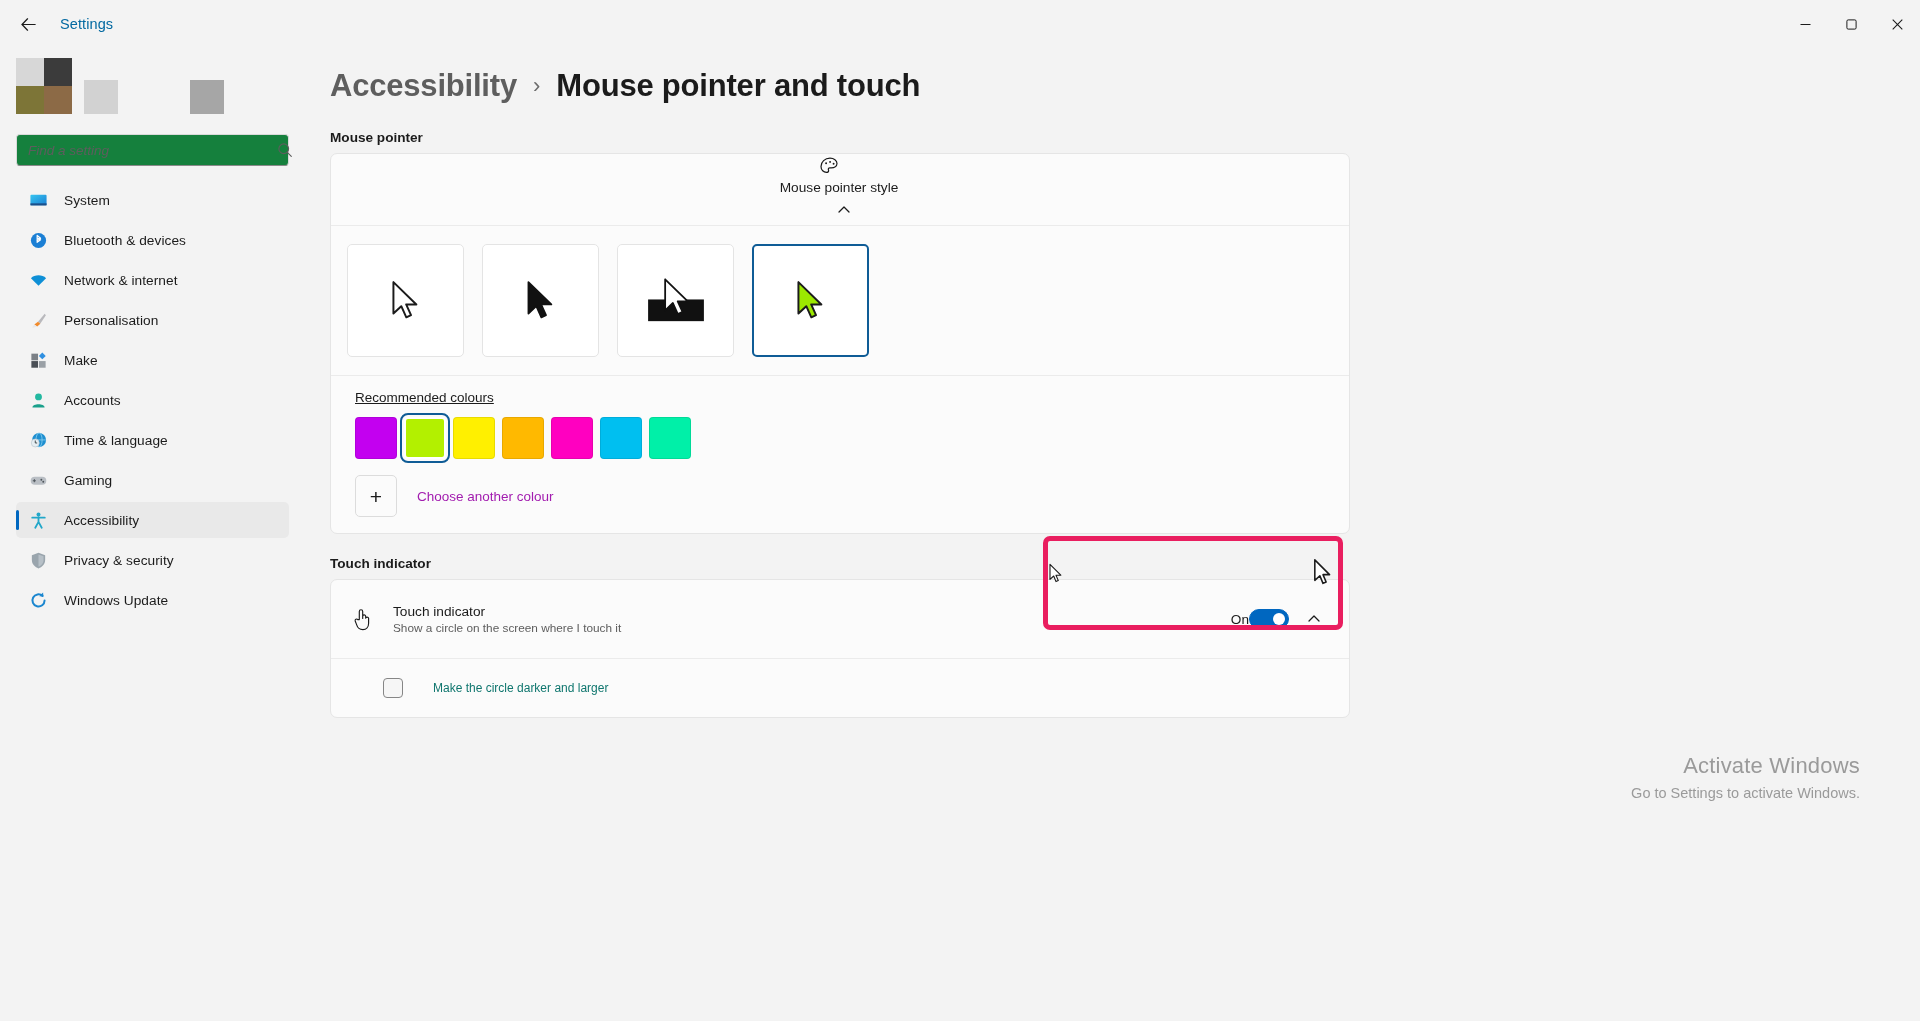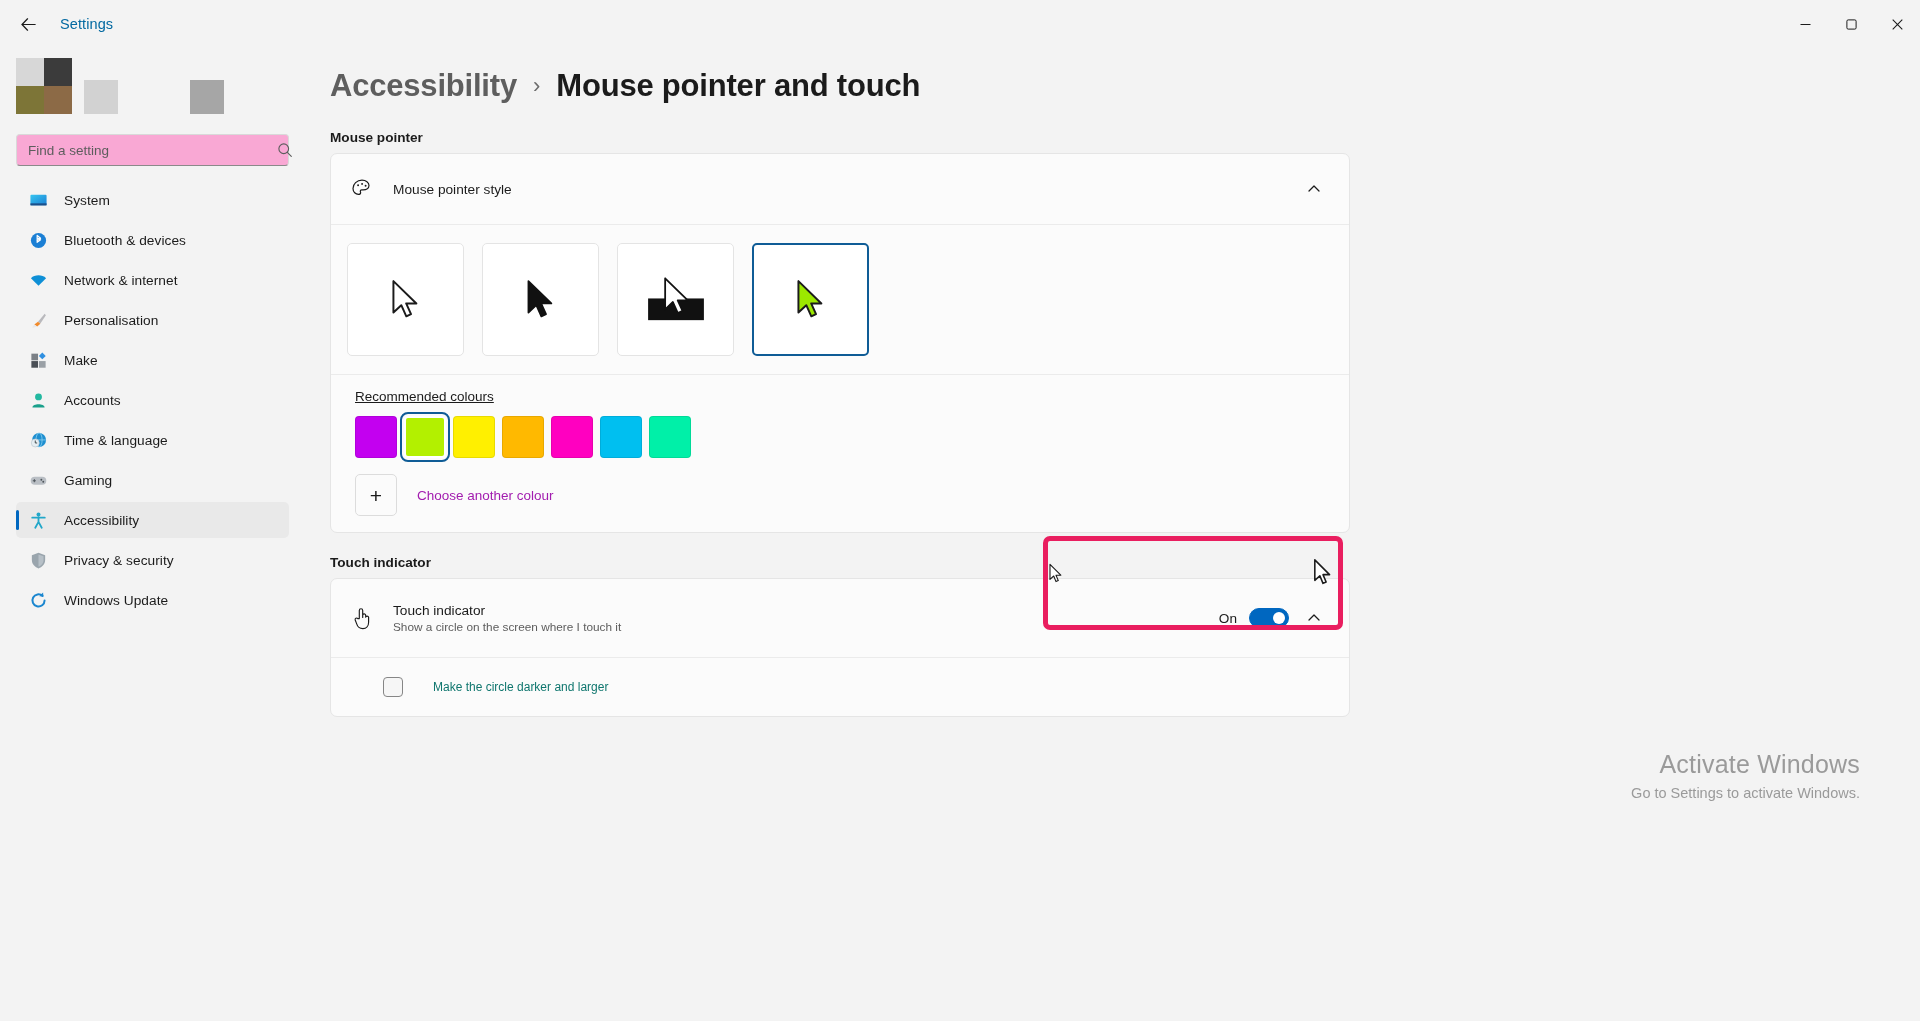--- a/index.html
+++ b/index.html
@@ -45,25 +45,26 @@
     display: grid; grid-template-columns: 1fr 1fr; grid-template-rows: 1fr 1fr;
     overflow: hidden; flex: none;
   }
   .avatar i { display: block; }
   .acct-blocks { display: flex; align-items: flex-end; height: 56px; }
   .acct-b1 { width: 34px; height: 34px; background: #d2d2d2; margin-left: 12px; }
   .acct-b2 { width: 34px; height: 34px; background: #a6a6a6; margin-left: 72px; }
 
   .search-wrap { margin-top: 12px; position: relative; }
   .search-box {
-    width: 273px; height: 32px; background: #f9a8d4;
+    width: 273px; height: 32px; background: #15803d;
     border: 1px solid #d9d9d9; border-bottom: 1px solid #8a8a8a;
     border-radius: 4px; padding: 0 34px 0 11px;
     font-size: 13.5px; color: #1b1b1b; font-family: "Liberation Sans", sans-serif;
     outline: none;
+    font-style: italic;
   }
   .search-box::placeholder { color: #5d5d5d; }
   .search-icon {
     position: absolute; right: 10px; top: 7px; width: 18px; height: 18px;
     pointer-events: none;
   }
 
   .nav { margin-top: 16px; }
   .nav-item {
     position: relative; display: flex; align-items: center;
@@ -100,21 +101,21 @@
     font-size: 13.6px; color: #1b1b1b; font-weight: 600;
     margin: 14px 0 8px 10px;
   }
   .card {
     width: 1020px; margin-left: 10px; background: #fbfbfb;
     border: 1px solid #e5e5e5; border-radius: 7px; overflow: hidden;
   }
   .card-row {
     display: flex; align-items: center; min-height: 70px; padding: 0 20px 0 18px;
   }
-  .card-row.expandable { cursor: pointer; }
+  .card-row.expandable { cursor: pointer; flex-direction: column; }
   .row-ico { width: 26px; height: 26px; margin-right: 18px; flex: none;
     display: flex; align-items: center; justify-content: center; }
   .row-text { flex: 1; }
   .row-title { font-size: 13.7px; color: #1b1b1b; }
   .row-sub { font-size: 11.8px; color: #5d5d5d; margin-top: 2px; }
   .chev {
     width: 30px; height: 30px; display: flex; align-items: center; justify-content: center;
     cursor: pointer; border-radius: 4px; margin-left: 10px;
   }
   .divider { height: 1px; background: #ebebeb; }
@@ -165,21 +166,21 @@
   .thumb-inner { width: 11px; height: 11px; background: #0067c0; border-radius: 50%; }
 
   
   .annot {
     position: absolute; border: 5px solid #e91e5f; border-radius: 7px;
     pointer-events: none;
   }
 
   
   .toggle-wrap { display: flex; align-items: center; }
-  .toggle-label { font-size: 13.6px; color: #1b1b1b; margin-right: 12px; }
+  .toggle-label { font-size: 13.6px; color: #1b1b1b; margin-right: 0; }
   .toggle {
     width: 40px; height: 20px; background: #0067c0; border-radius: 10px;
     position: relative; cursor: pointer; border: 1px solid #0067c0;
   }
   .toggle .knob {
     position: absolute; right: 3px; top: 3px; width: 12px; height: 12px;
     background: #fff; border-radius: 50%;
   }
 
   .checkbox-row { display: flex; align-items: center; padding: 0 0 0 52px; min-height: 58px; }
@@ -187,21 +188,21 @@
     width: 20px; height: 20px; border: 1px solid #868686; border-radius: 4px;
     background: #f6f6f6; cursor: pointer; flex: none;
   }
   .cb-label { font-size: 12px; color: #0f766e; margin-left: 30px; }
 
   
   .watermark {
     position: absolute; right: 60px; bottom: 220px; text-align: right;
     color: #9a9a9a; pointer-events: none; user-select: none;
   }
-  .wm1 { font-size: 25px; letter-spacing: .2px; }
+  .wm1 { font-size: 22px; letter-spacing: .2px; }
   .wm2 { font-size: 14.5px; margin-top: 6px; }
 
   
   .scene-cursor { position: absolute; pointer-events: none; }
 </style>
 </head>
 <body>
 
 <div class="app">
 

